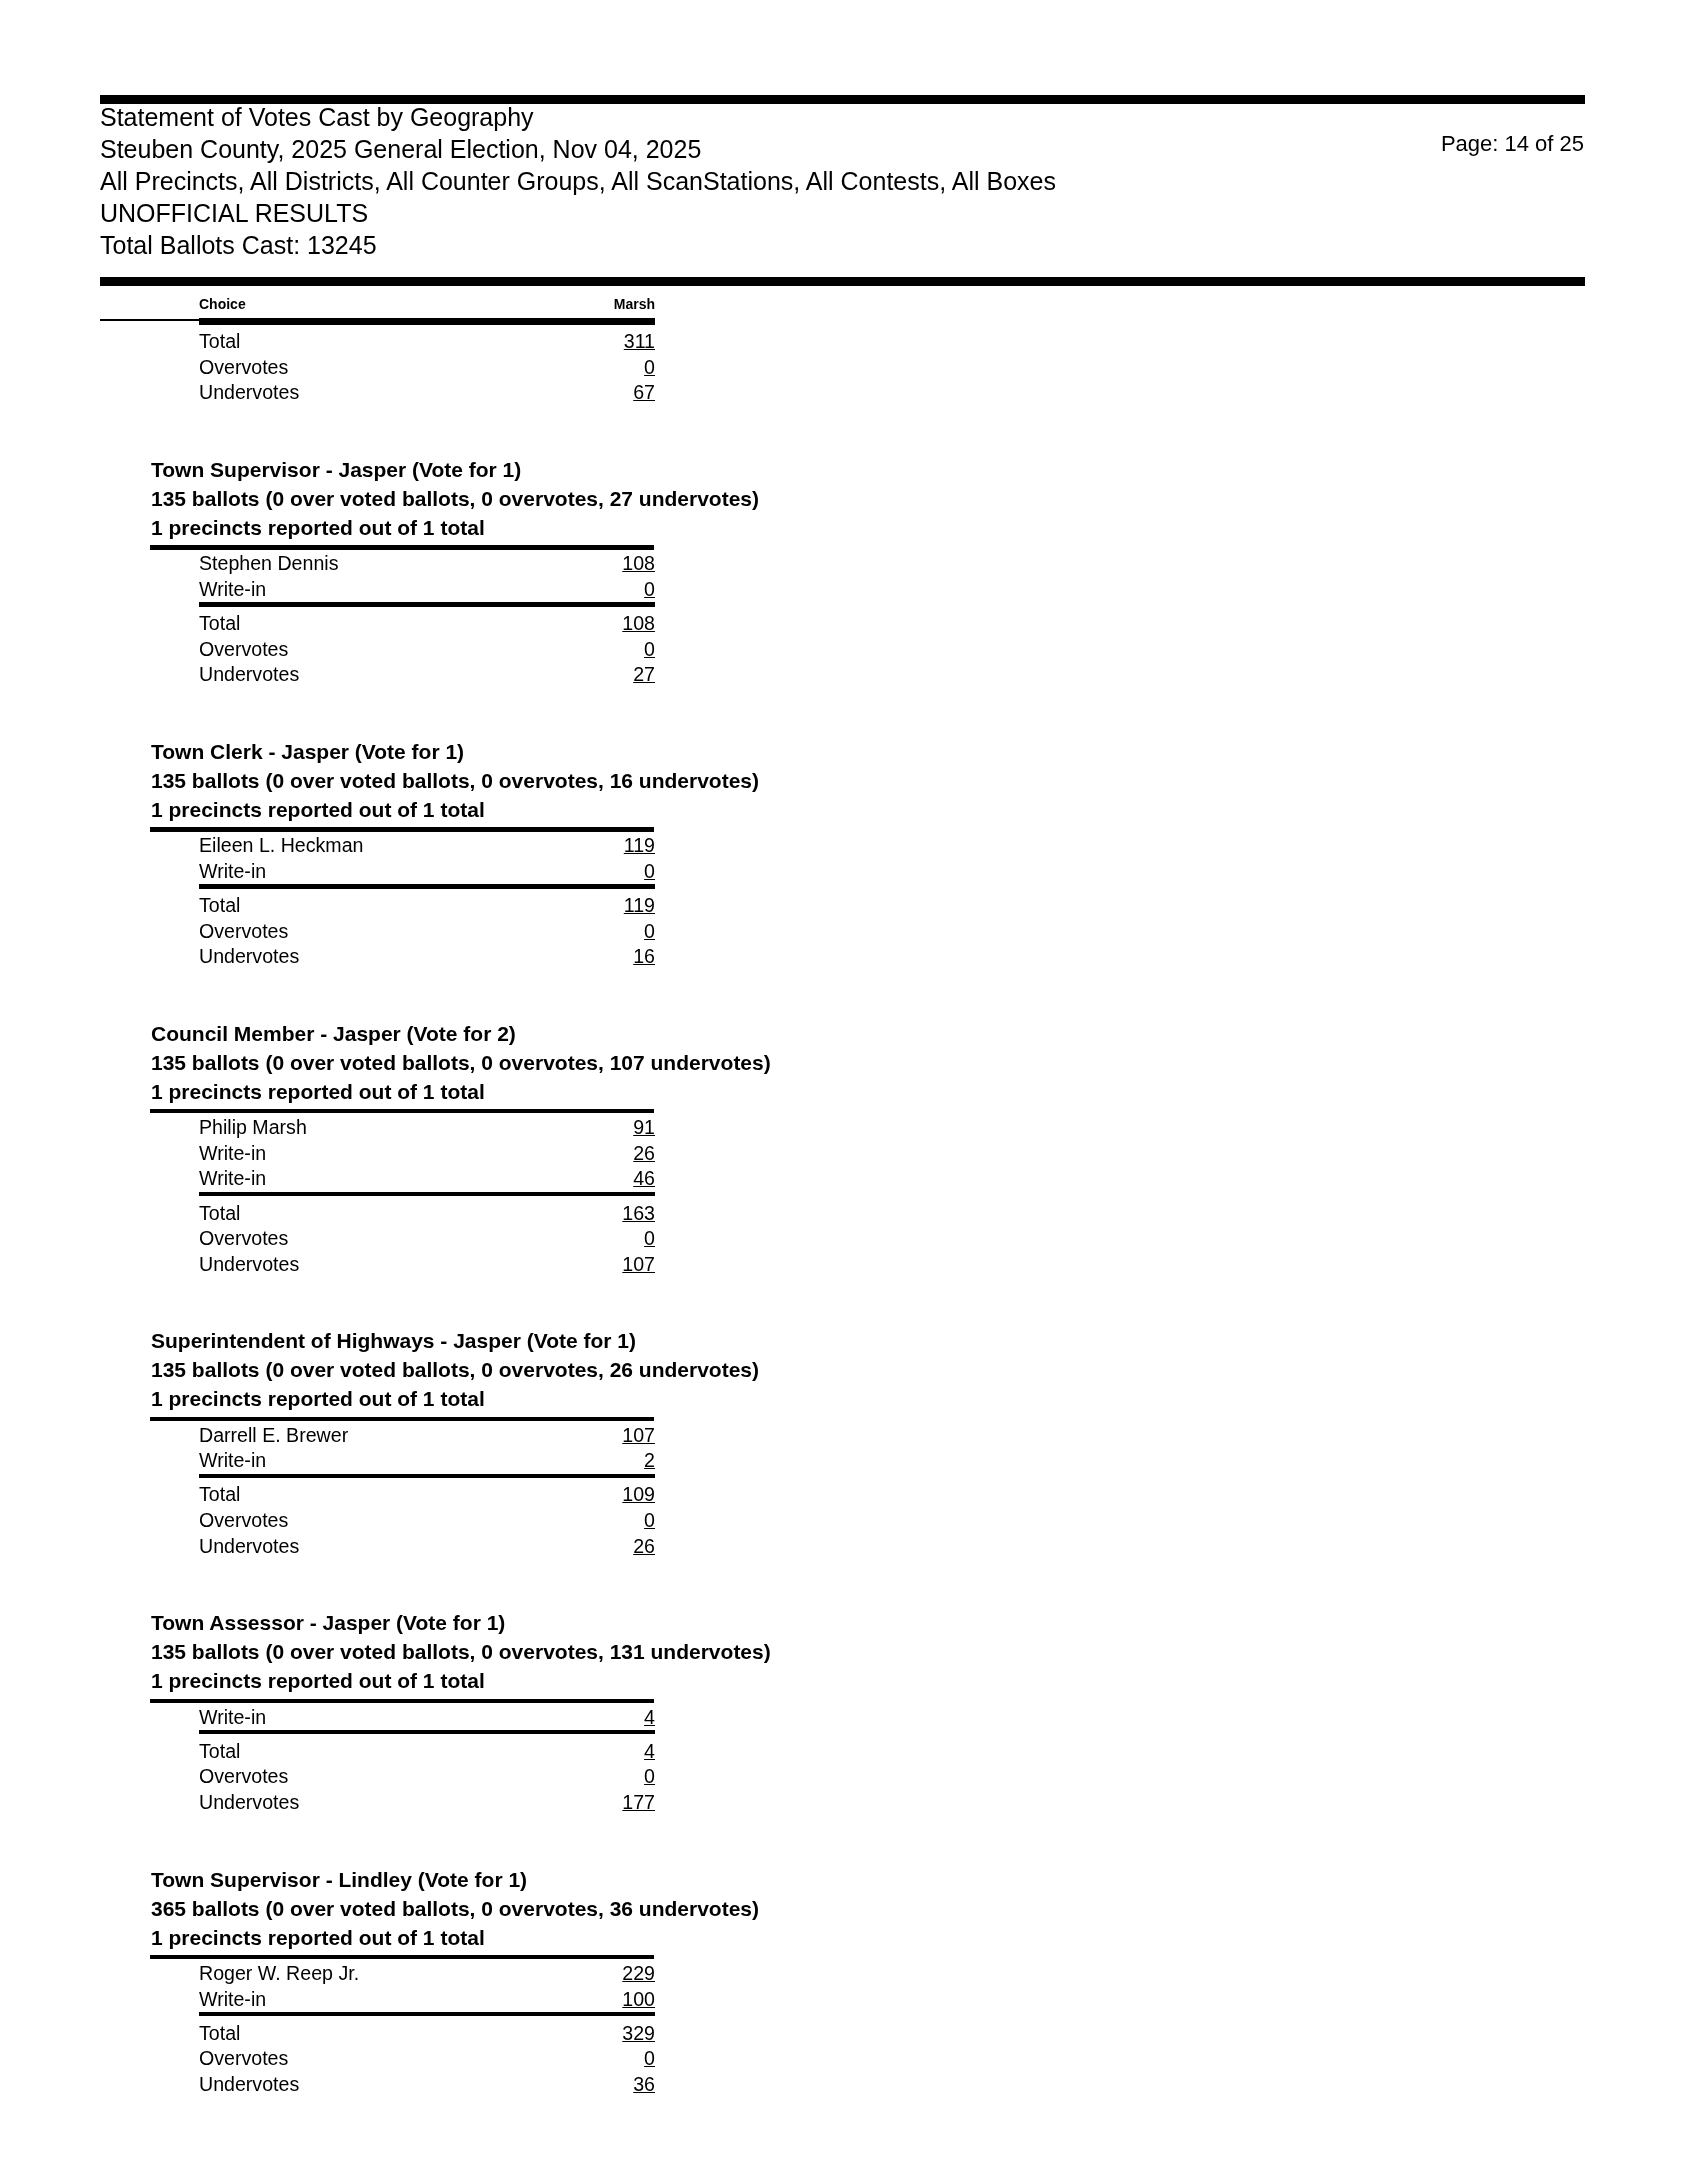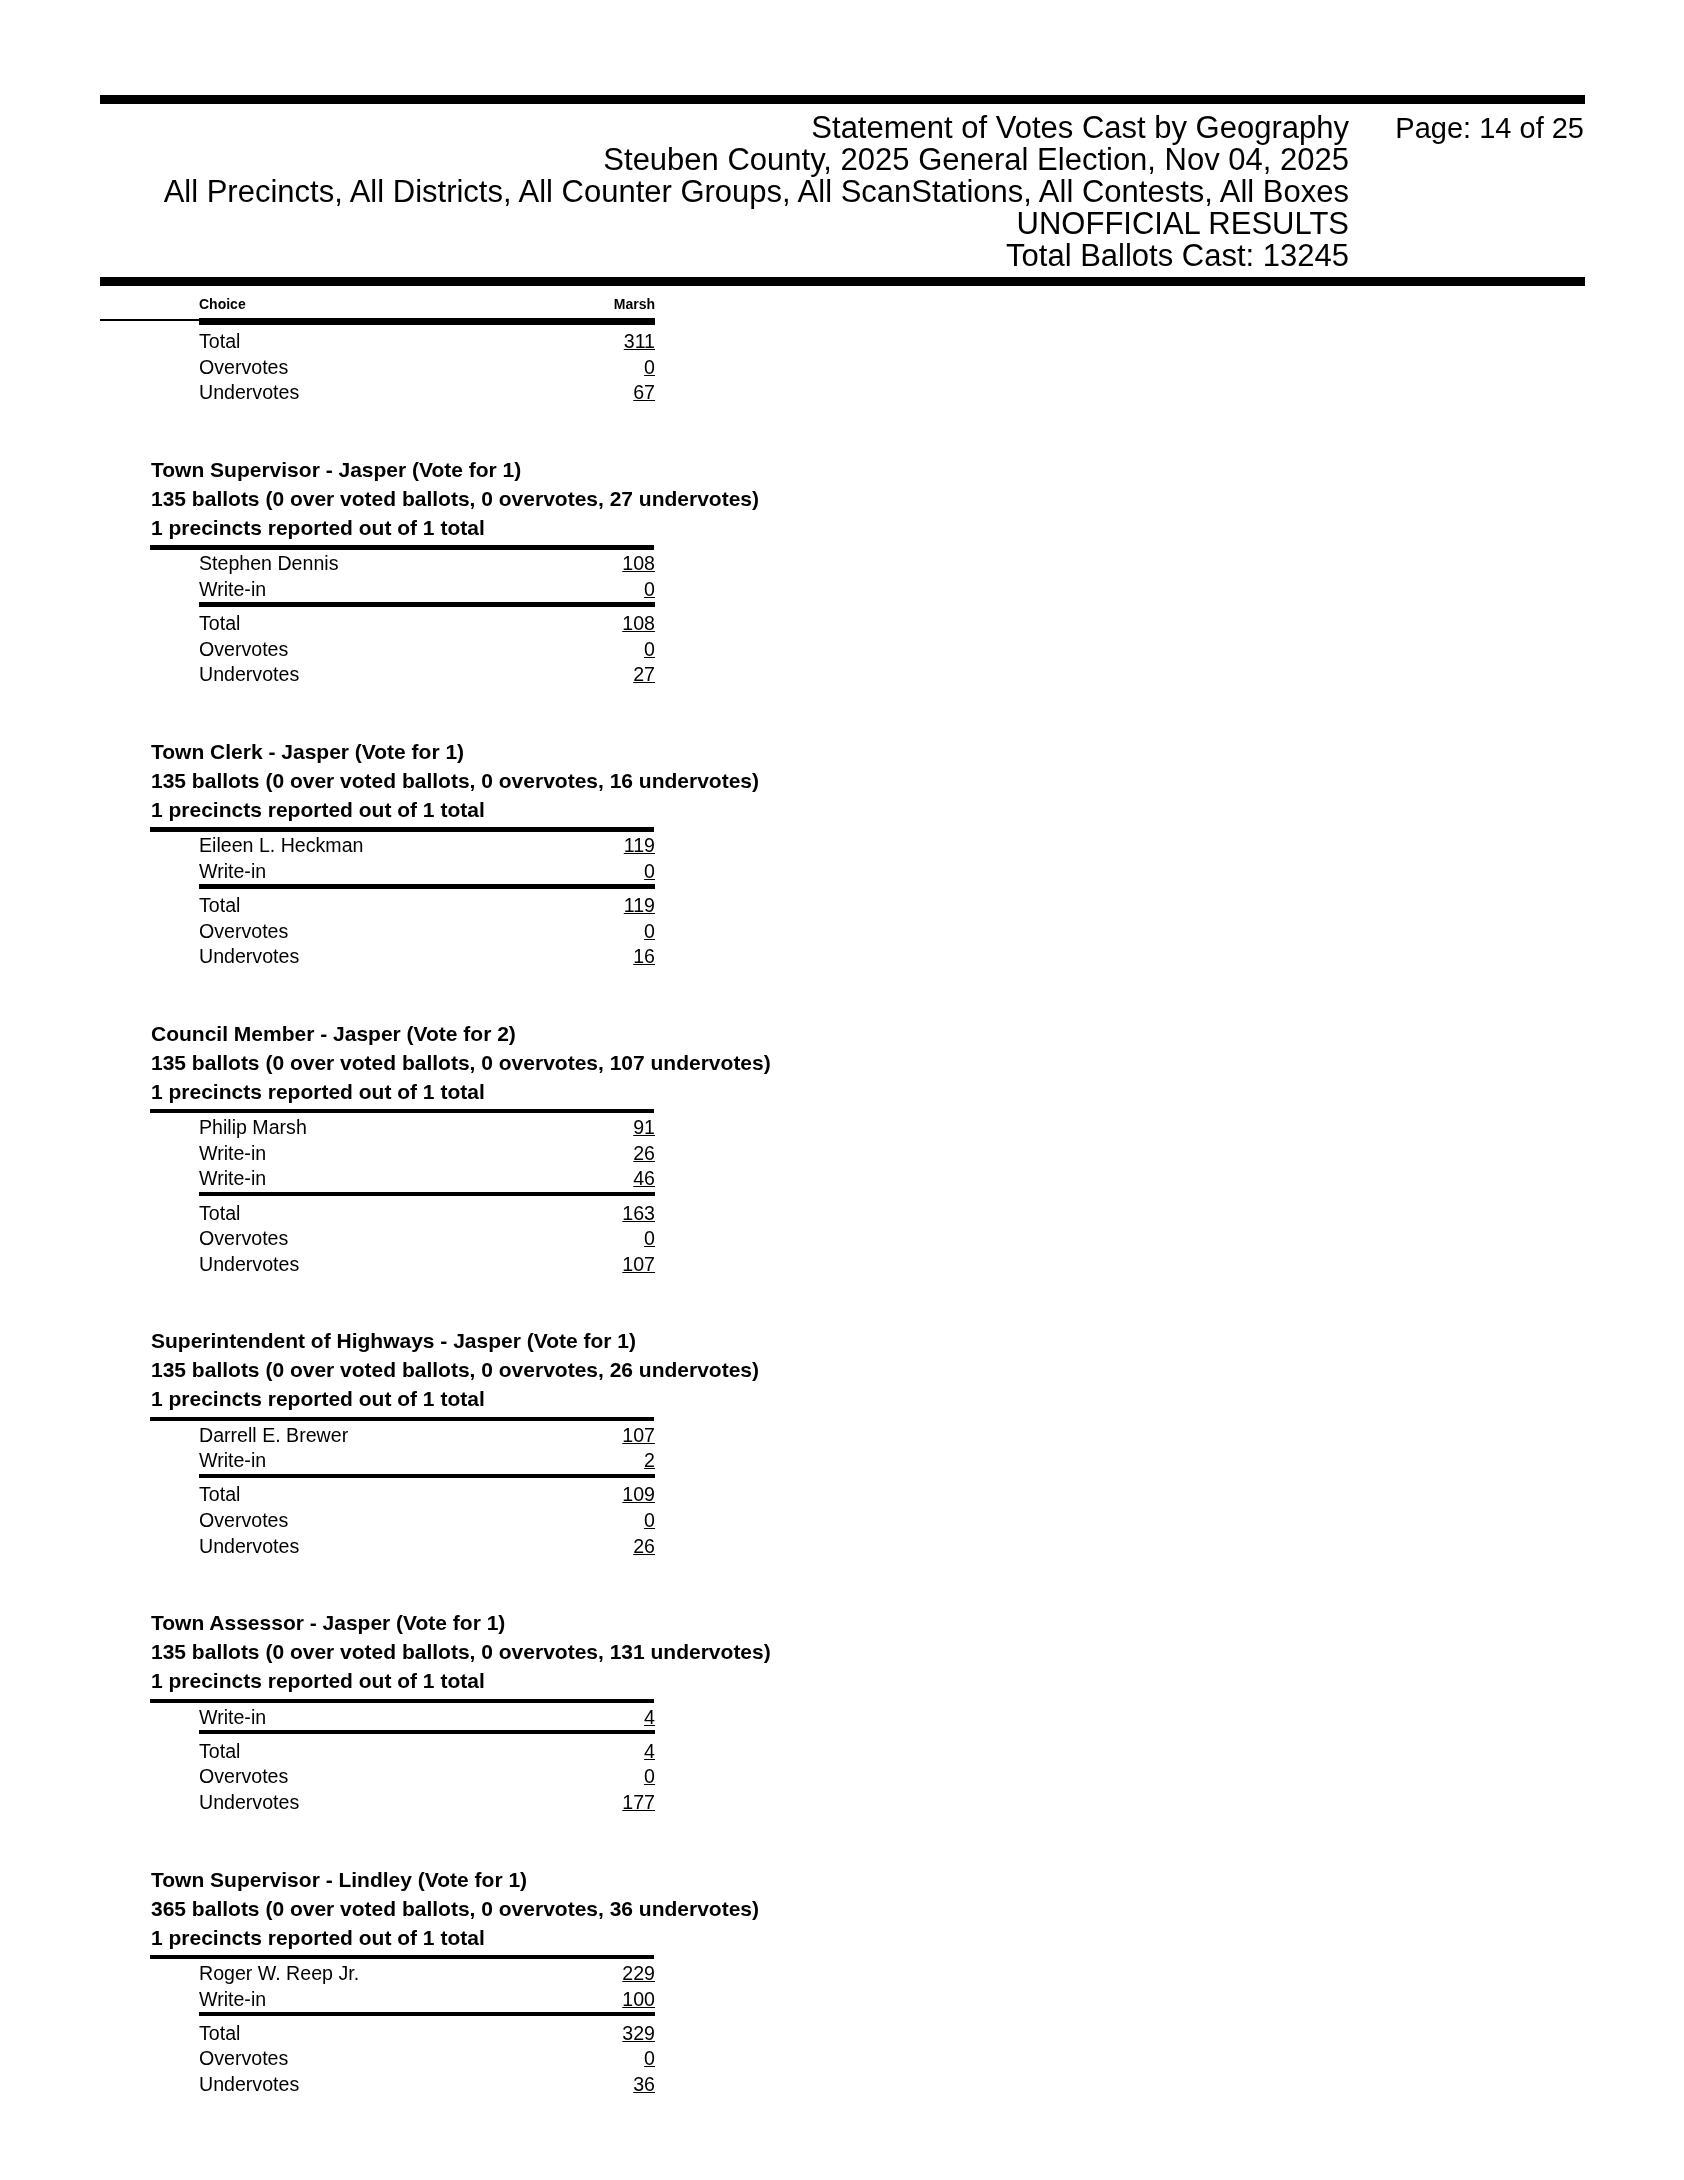--- a/index.html
+++ b/index.html
@@ -17,32 +17,32 @@
     left: 100px;
     width: 1485px;
     height: 8.5px;
     background: #000;
   }
   .topbar { top: 95px; }
   .bar2   { top: 277px; }
   .header-block {
     position: absolute;
     left: 100px;
-    top: 112px;
+    top: 101px;
     width: 1249px;
-    text-align: right;
-    font-size: 31px;
+    text-align: left;
+    font-size: 25px;
     line-height: 32px;
     white-space: nowrap;
   }
   .page-label {
     position: absolute;
-    top: 112px;
+    top: 128px;
     right: 101px;
-    font-size: 29px;
+    font-size: 22px;
     line-height: 32px;
   }
   .content {
     position: absolute;
     left: 100px;
     top: 290px;
     width: 555px;
   }
   .table-head {
     display: flex;

